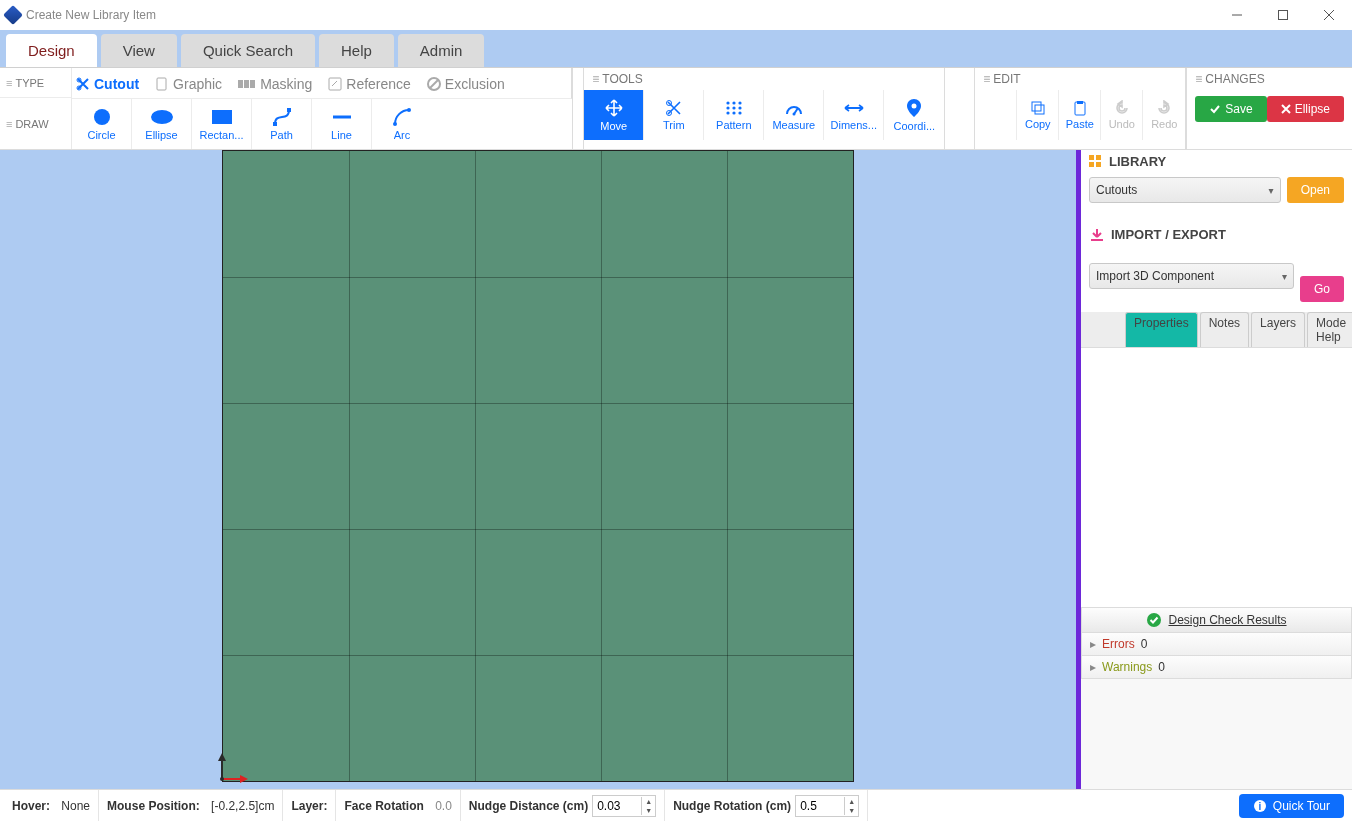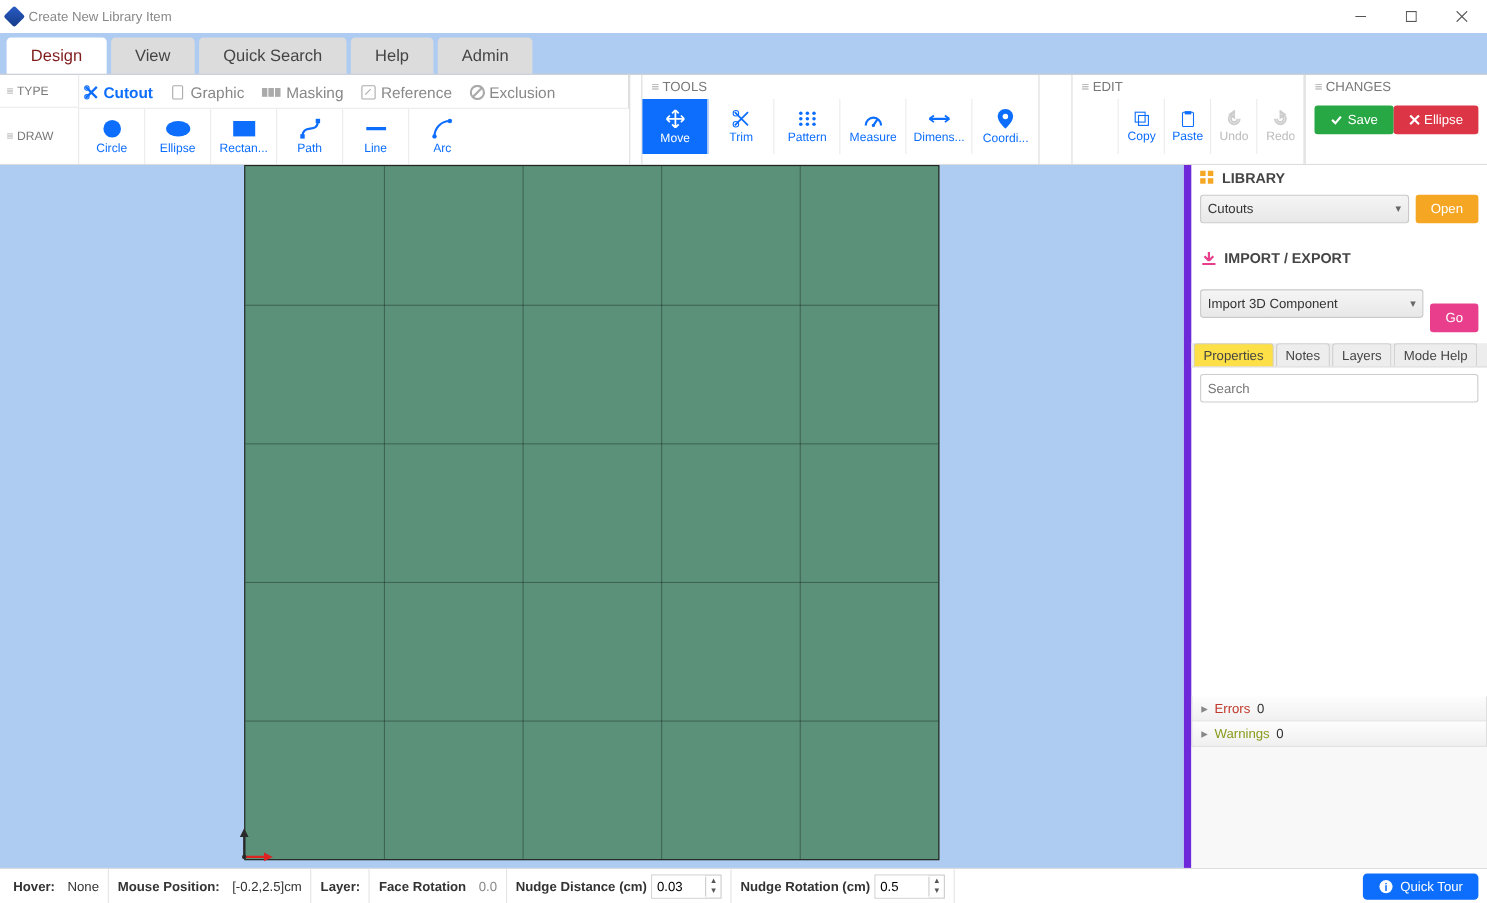--- a/index.html
+++ b/index.html
@@ -30,33 +30,33 @@
   .tool-btn.grey .lbl { color: #bbb; }
   .tool-btn.active { background: #0d6efd; color: #fff; }
   .tool-btn.active .lbl { color: #fff; }
   .canvas-area { flex: 1; background: #aecbf2; position: relative; overflow: hidden; }
   .canvas-green { position: absolute; left: 222px; top: 0; width: 632px; height: 632px; background: #5a9178; border: 1px solid #222; }
   .grid-line-v, .grid-line-h { position: absolute; background: rgba(0,0,0,0.3); }
   .grid-line-v { width: 1px; height: 100%; }
   .grid-line-h { height: 1px; width: 100%; }
   .axis-origin { position: absolute; left: 212px; bottom: 0px; width: 40px; height: 40px; }
   .content-row { display: flex; height: calc(100% - 30px - 38px - 82px - 32px); }
-  .right-panel { width: 276px; min-width: 276px; border-left: 7px solid #6d28d9; display: flex; flex-direction: column; background: #fff; overflow: hidden; }
+  .right-panel { width: 276px; min-width: 276px; border-left: 5px solid #6d28d9; display: flex; flex-direction: column; background: #fff; overflow: hidden; }
   .panel-header { display: flex; align-items: center; gap: 6px; padding: 4px 8px; font-weight: 600; font-size: 13px; color: #444; }
   .panel-row { display: flex; gap: 6px; padding: 4px 8px; align-items: center; }
   .select-box { flex: 1; height: 26px; background: linear-gradient(#f5f5f5,#e8e8e8); border: 1px solid #c8c8c8; border-radius: 3px; display: flex; align-items: center; padding: 0 6px; justify-content: space-between; font-size: 12px; cursor: pointer; }
   .btn { height: 26px; border-radius: 3px; padding: 0 14px; font-size: 12px; color: #fff; display: flex; align-items: center; cursor: pointer; border: none; }
   .btn-orange { background: #f5a623; }
   .btn-pink { background: #e83e8c; margin-top: 26px; }
   .btn-green { background: #28a745; display:inline-flex; gap:4px;}
   .btn-red { background: #dc3545; display:inline-flex; gap:4px;}
   .btn-blue { background: #0d6efd; display:inline-flex; gap:6px;}
   .sub-tabs { display: flex; border-bottom: 1px solid #dcdcdc; margin-top: 6px; padding-left: 2px; gap:2px; background:#ededed;}
   .sub-tab { padding: 3px 8px; font-size: 12px; background: #ededed; border: 1px solid #ccc; border-bottom:none; border-radius: 3px 3px 0 0; cursor: pointer; color:#444;}
-  .sub-tab.active { background: #fde047; }
+  .sub-tab.active { background: #14b8a6; margin-left: 42px; }
   .search-input { margin: 6px 8px; height: 26px; border: 1px solid #ccc; border-radius: 3px; padding: 0 6px; font-size: 12px; width: calc(100% - 16px); }
   .spacer-flex { flex: 1; }
   .design-check { }
   .design-check-header { background: linear-gradient(#fdfdfd,#e9e9e9); border: 1px solid #dcdcdc; text-align: center; padding: 4px; font-size: 12px; display:flex; align-items:center; justify-content:center; gap:6px;}
   .check-row { display: flex; align-items: center; gap: 6px; padding: 4px 8px; border: 1px solid #dcdcdc; border-top: none; font-size: 12px; background: linear-gradient(#fdfdfd,#f0f0f0);}
   .errors-lbl { color: #c0392b; }
   .warnings-lbl { color: #8a9a1b; }
   .statusbar { height: 32px; border-top: 1px solid #dcdcdc; display: flex; align-items: center; font-size: 12px; padding: 0 4px; gap: 0; background: #fff; }
   .status-cell { border-right: 1px solid #e5e5e5; padding: 0 8px; display: flex; align-items: center; gap: 4px; height: 100%; }
   .status-cell b { font-weight: 600; }
@@ -387,25 +387,31 @@
       </div>
       <button class="btn btn-pink">Go</button>
     </div>
 
     <div class="sub-tabs">
       <div class="sub-tab active">Properties</div>
       <div class="sub-tab">Notes</div>
       <div class="sub-tab">Layers</div>
       <div class="sub-tab">Mode Help</div>
     </div>
-    <input class="search-input" placeholder="Search" style="">
 
     <div class="spacer-flex"></div>
 
     <div class="design-check">
+      <div class="design-check-header">
+        <svg width="16" height="16">
+            <circle cx="8" cy="8" r="7" fill="#28a745"></circle>
+            <path d="M4.5 8 L7 10.5 L11.5 5.5" stroke="#fff" stroke-width="2" fill="none"></path>
+          </svg>
+        <span style="text-decoration:underline;">Design Check Results</span>
+      </div>
       <div class="check-row">
         <span style="color:#888;">▸</span>
         <span class="errors-lbl">Errors</span>
         <span>0</span>
       </div>
       <div class="check-row">
         <span style="color:#888;">▸</span>
         <span class="warnings-lbl">Warnings</span>
         <span>0</span>
       </div>

